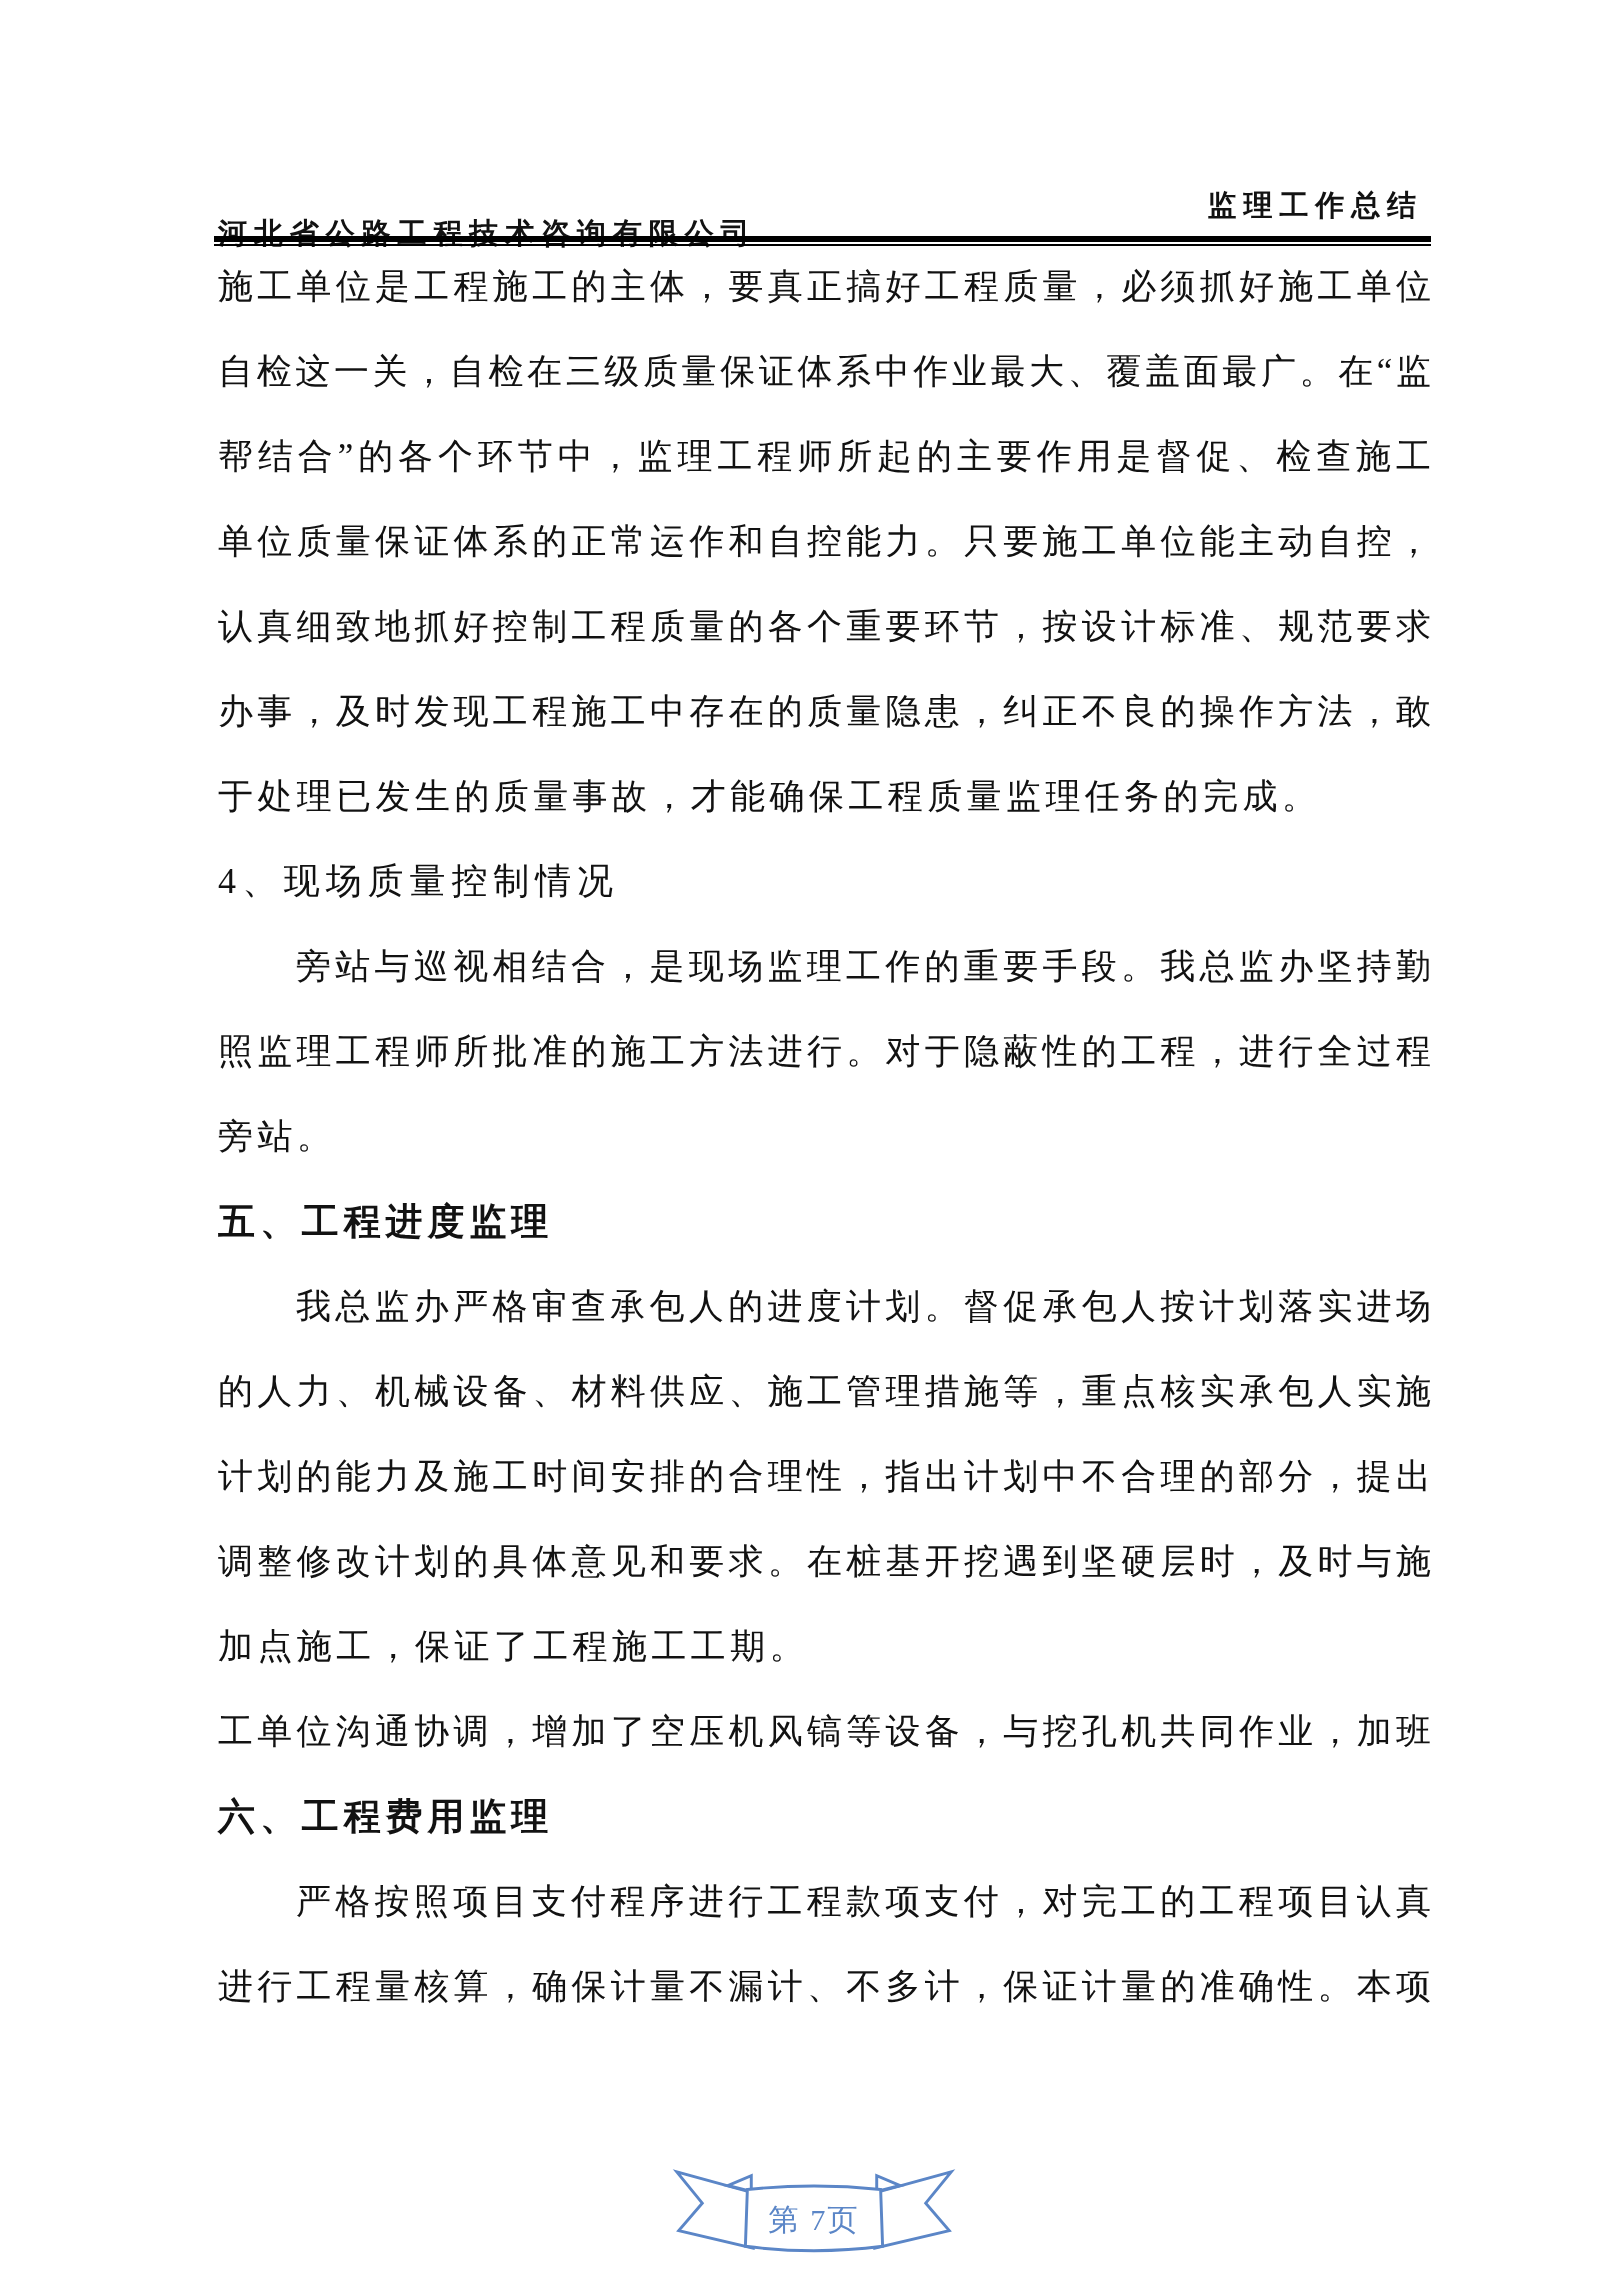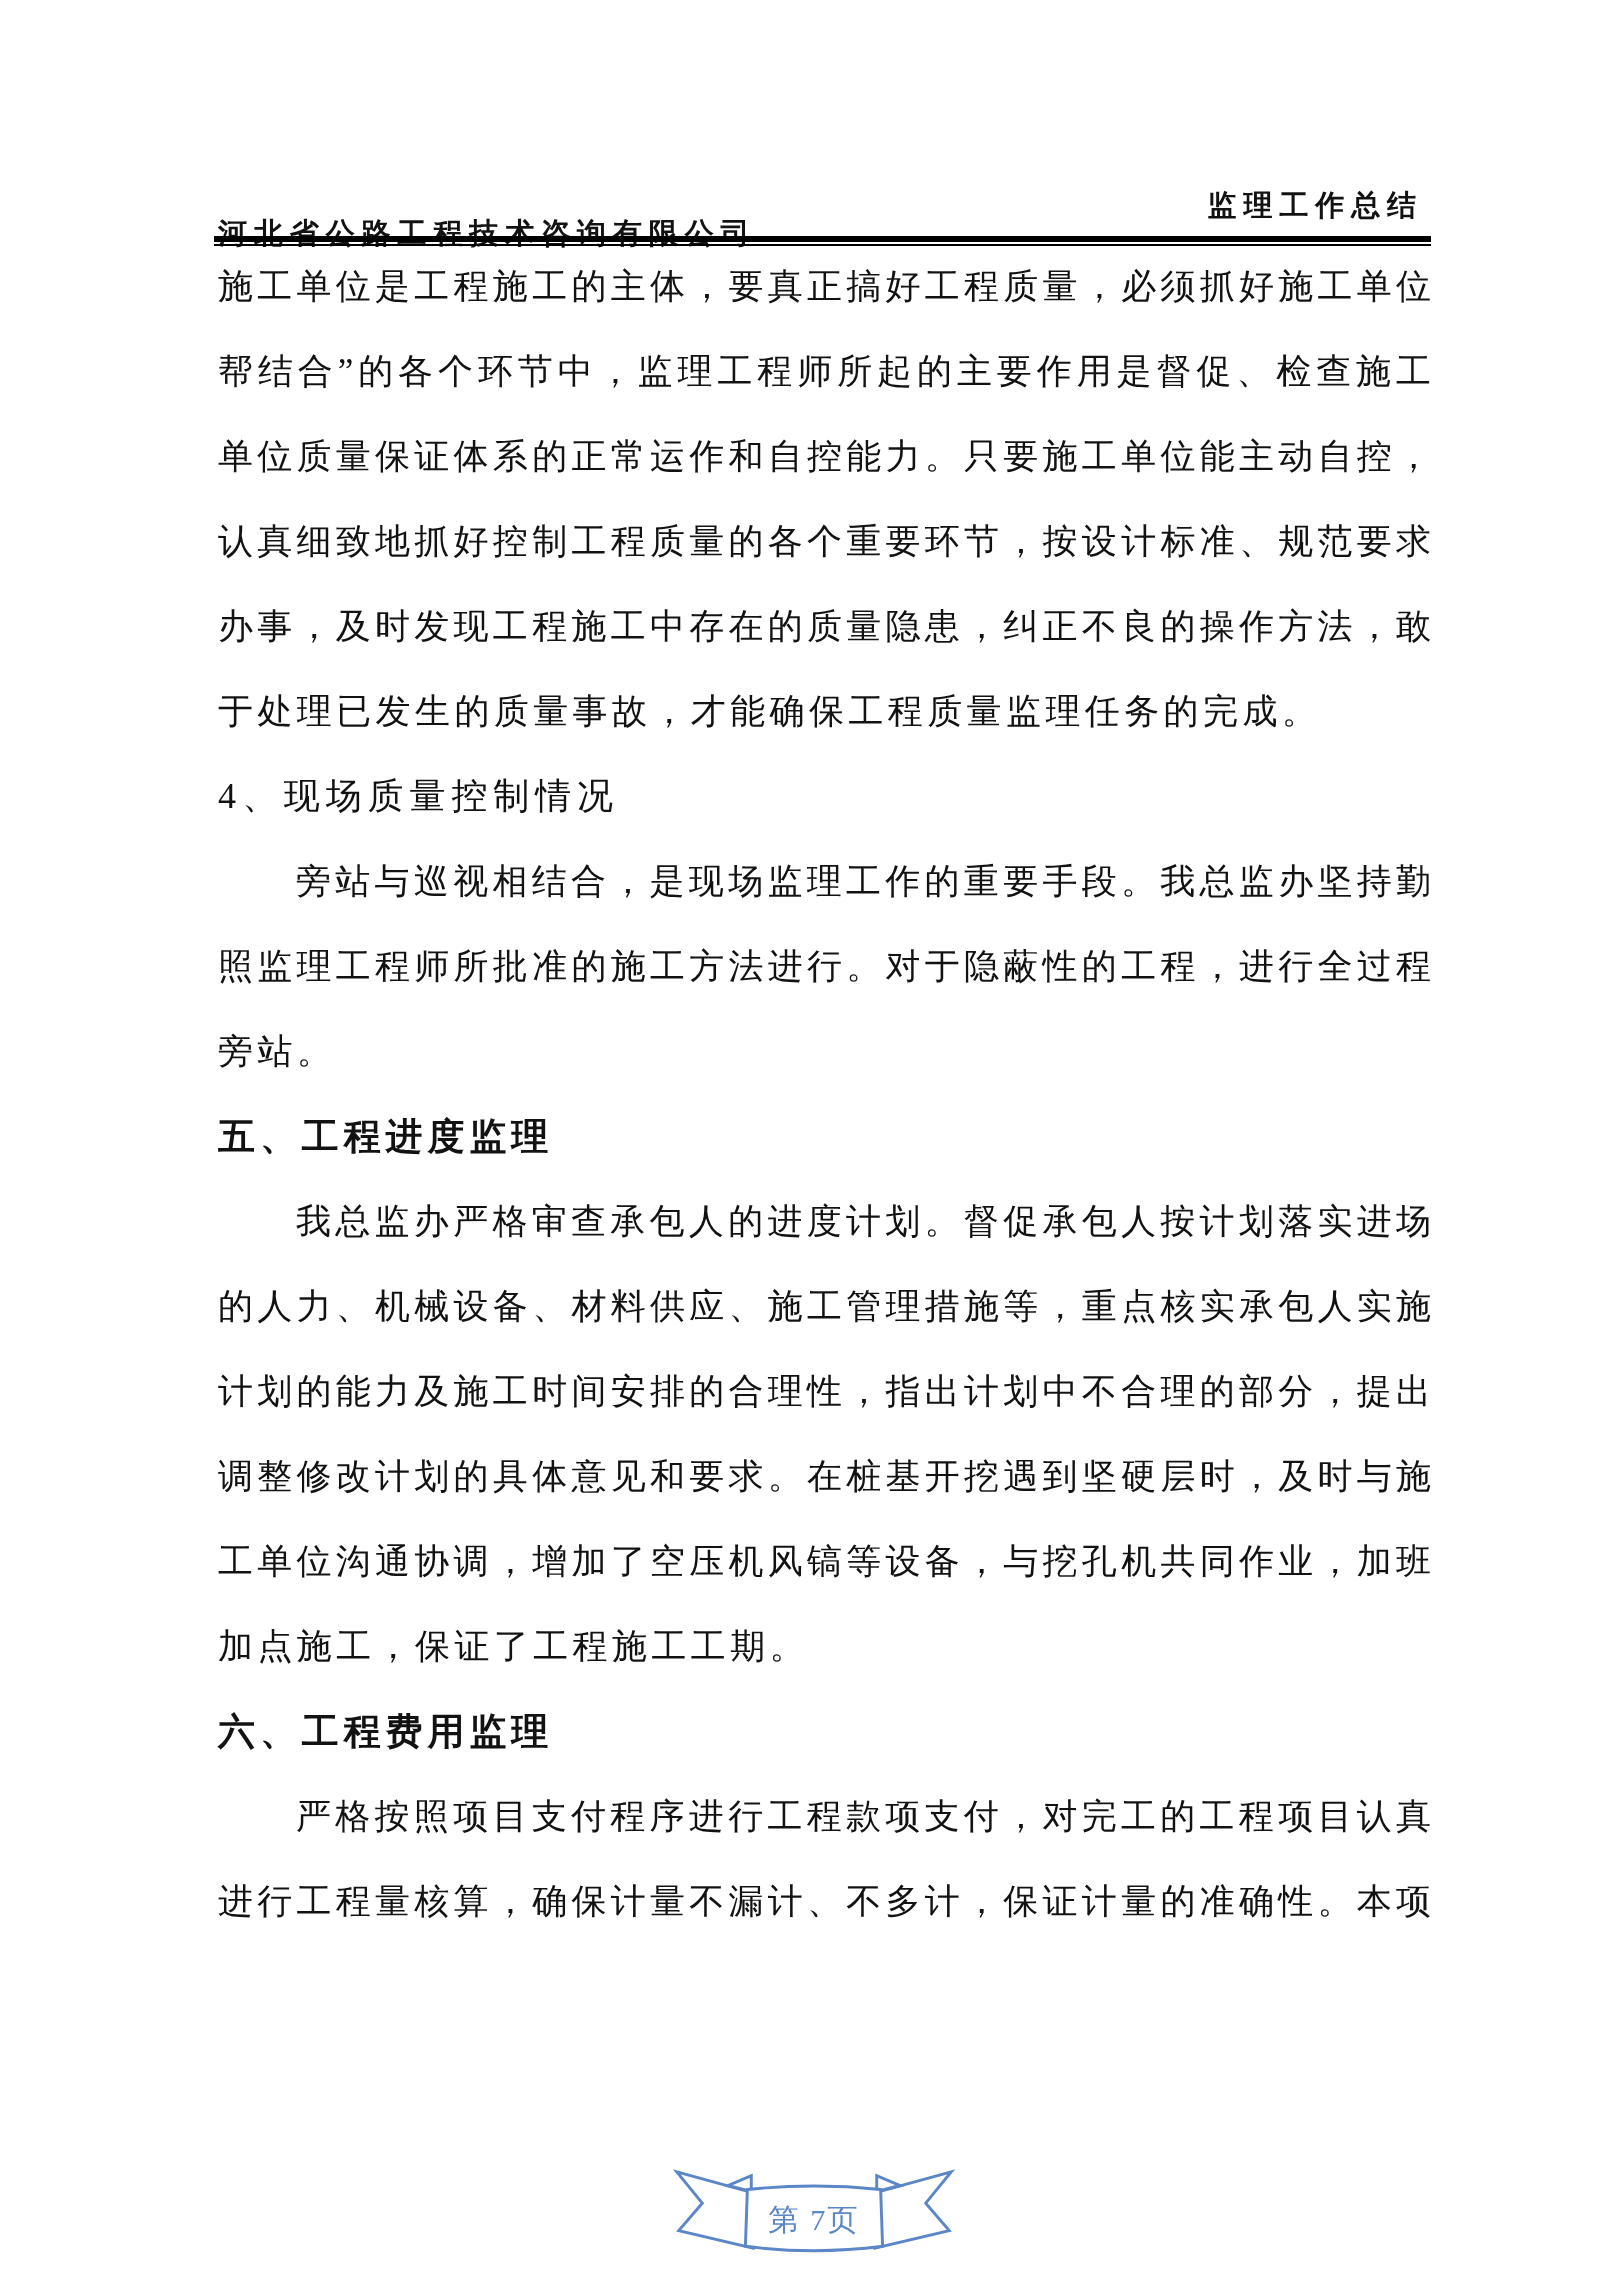--- a/index.html
+++ b/index.html
@@ -99,36 +99,37 @@
 </style>
 </head>
 <body>
 
 <div class="hdr-left">河北省公路工程技术咨询有限公司</div>
 <div class="hdr-right">监理工作总结</div>
 <div class="hdr-rule"></div>
 
 <div class="doc-body">
   <div class="line j">施工单位是工程施工的主体，要真正搞好工程质量，必须抓好施工单位</div>
+  <div class="line j">自检这一关，自检在三级质量保证体系中作业最大、覆盖面最广。在“监</div>
   <div class="line j">帮结合”的各个环节中，监理工程师所起的主要作用是督促、检查施工</div>
   <div class="line j">单位质量保证体系的正常运作和自控能力。只要施工单位能主动自控，</div>
   <div class="line j">认真细致地抓好控制工程质量的各个重要环节，按设计标准、规范要求</div>
   <div class="line j">办事，及时发现工程施工中存在的质量隐患，纠正不良的操作方法，敢</div>
   <div class="line left">于处理已发生的质量事故，才能确保工程质量监理任务的完成。</div>
   <div class="line h4">4、现场质量控制情况</div>
   <div class="line j indent">旁站与巡视相结合，是现场监理工作的重要手段。我总监办坚持勤</div>
   <div class="line j">照监理工程师所批准的施工方法进行。对于隐蔽性的工程，进行全过程</div>
   <div class="line left">旁站。</div>
   <div class="line hb">五、工程进度监理</div>
   <div class="line j indent">我总监办严格审查承包人的进度计划。督促承包人按计划落实进场</div>
   <div class="line j">的人力、机械设备、材料供应、施工管理措施等，重点核实承包人实施</div>
   <div class="line j">计划的能力及施工时间安排的合理性，指出计划中不合理的部分，提出</div>
   <div class="line j">调整修改计划的具体意见和要求。在桩基开挖遇到坚硬层时，及时与施</div>
+  <div class="line left">加点施工，保证了工程施工工期。</div>
   <div class="line j">工单位沟通协调，增加了空压机风镐等设备，与挖孔机共同作业，加班</div>
-  <div class="line left">加点施工，保证了工程施工工期。</div>
   <div class="line hb">六、工程费用监理</div>
   <div class="line j indent">严格按照项目支付程序进行工程款项支付，对完工的工程项目认真</div>
   <div class="line j">进行工程量核算，确保计量不漏计、不多计，保证计量的准确性。本项</div>
 </div>
 
 <div class="ribbon-wrap">
   <svg width="294" height="100" viewBox="0 0 300 102" xmlns="http://www.w3.org/2000/svg">
 
     <polygon class="ribbon-shape" points="90,32 10,10 36,42 12,70 88,88"></polygon>
 

